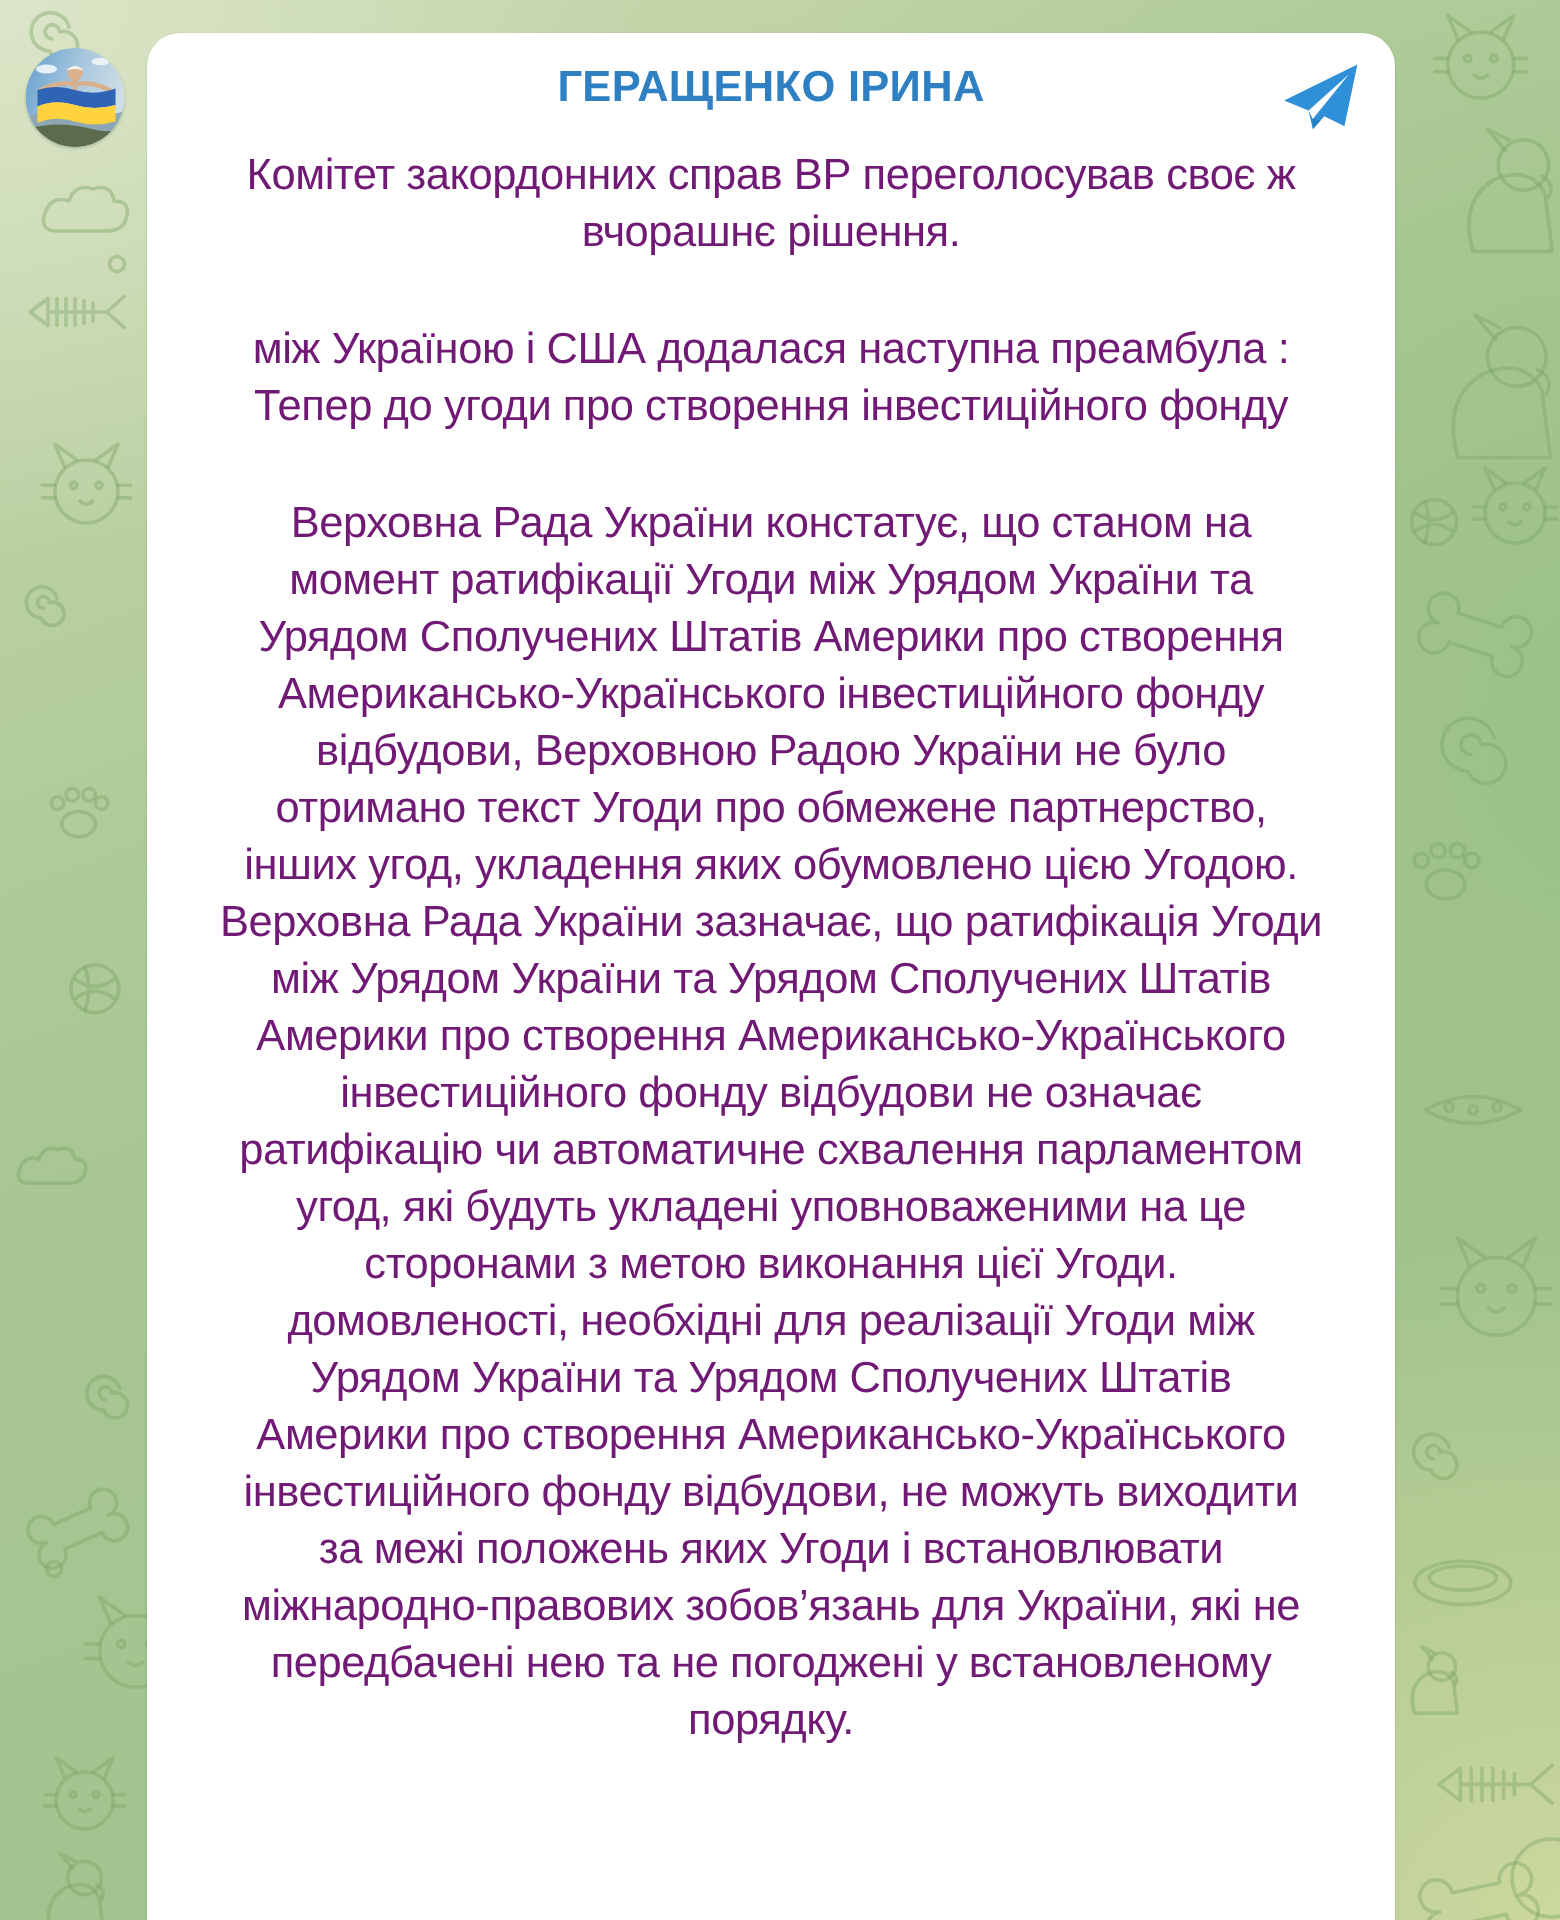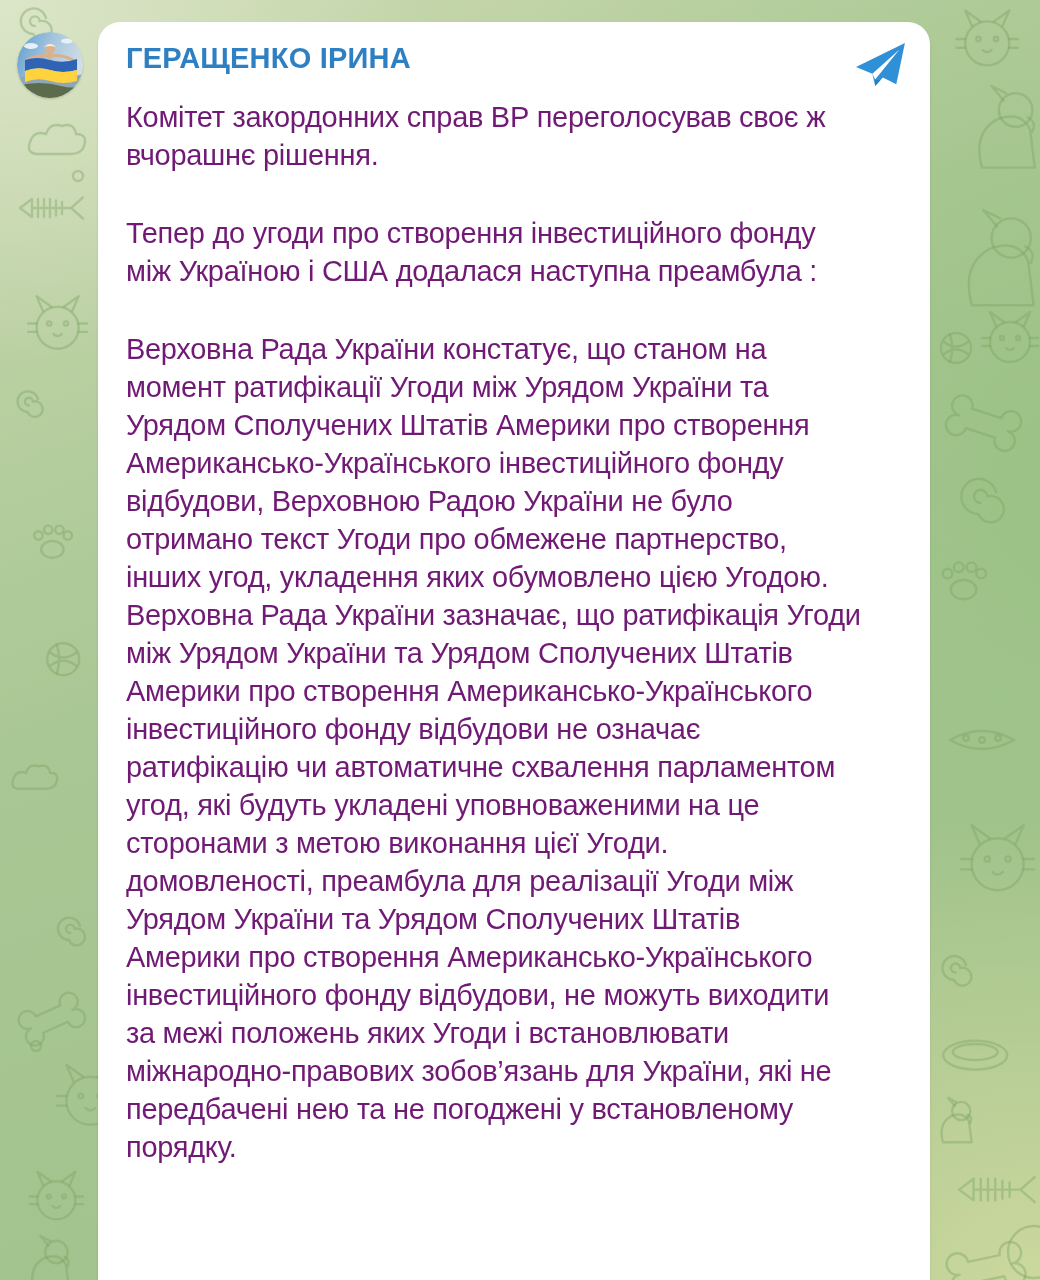--- a/index.html
+++ b/index.html
@@ -18,21 +18,21 @@
   .avatar{
     position:absolute;left:17px;top:32px;width:66px;height:66px;
     border-radius:50%;overflow:hidden;box-shadow:0 1px 2px rgba(50,70,30,.25);
   }
   .avatar svg{display:block;}
 
   .bubble{
     position:absolute;left:98px;top:22px;width:832px;bottom:0;
     background:#ffffff;border-radius:22px 22px 0 0;
     box-shadow:0 1px 2px rgba(62,84,42,.18);
-    padding:16px 28px 0 28px;box-sizing:border-box;overflow:hidden;
+    padding:16px 28px 0 28px;box-sizing:border-box;overflow:hidden;text-align:center;
   }
   .sender-name{
     font-size:29px;line-height:36px;font-weight:700;color:#2e80c2;
     letter-spacing:.2px;margin-top:2px;white-space:nowrap;
   }
   .plane{position:absolute;top:20px;right:24px;width:52px;height:46px;}
 
   .msg-text{margin-top:22px;font-size:29px;line-height:38px;color:#701a75;letter-spacing:-.3px;}
   .para{margin:0 0 40px 0;}
   .para:last-child{margin-bottom:0;}
@@ -161,40 +161,40 @@
   </svg>
 
   <div class="msg-text">
 
     <div class="para">
       <div class="ln">Комітет закордонних справ ВР переголосував своє ж</div>
       <div class="ln">вчорашнє рішення.</div>
     </div>
 
     <div class="para">
+      <div class="ln">між Україною і США додалася наступна преамбула :</div>
       <div class="ln">Тепер до угоди про створення інвестиційного фонду</div>
-      <div class="ln">між Україною і США додалася наступна преамбула :</div>
     </div>
 
     <div class="para">
       <div class="ln">Верховна Рада України констатує, що станом на</div>
       <div class="ln">момент ратифікації Угоди між Урядом України та</div>
       <div class="ln">Урядом Сполучених Штатів Америки про створення</div>
       <div class="ln">Американсько-Українського інвестиційного фонду</div>
       <div class="ln">відбудови, Верховною Радою України не було</div>
       <div class="ln">отримано текст Угоди про обмежене партнерство,</div>
       <div class="ln">інших угод, укладення яких обумовлено цією Угодою.</div>
       <div class="ln">Верховна Рада України зазначає, що ратифікація Угоди</div>
       <div class="ln">між Урядом України та Урядом Сполучених Штатів</div>
       <div class="ln">Америки про створення Американсько-Українського</div>
       <div class="ln">інвестиційного фонду відбудови не означає</div>
       <div class="ln">ратифікацію чи автоматичне схвалення парламентом</div>
       <div class="ln">угод, які будуть укладені уповноваженими на це</div>
       <div class="ln">сторонами з метою виконання цієї Угоди.</div>
-      <div class="ln">домовленості, преамбула для реалізації Угоди між</div>
+      <div class="ln">домовленості, необхідні для реалізації Угоди між</div>
       <div class="ln">Урядом України та Урядом Сполучених Штатів</div>
       <div class="ln">Америки про створення Американсько-Українського</div>
       <div class="ln">інвестиційного фонду відбудови, не можуть виходити</div>
       <div class="ln">за межі положень яких Угоди і встановлювати</div>
       <div class="ln">міжнародно-правових зобов’язань для України, які не</div>
       <div class="ln">передбачені нею та не погоджені у встановленому</div>
       <div class="ln">порядку.</div>
     </div>
 
   </div>

